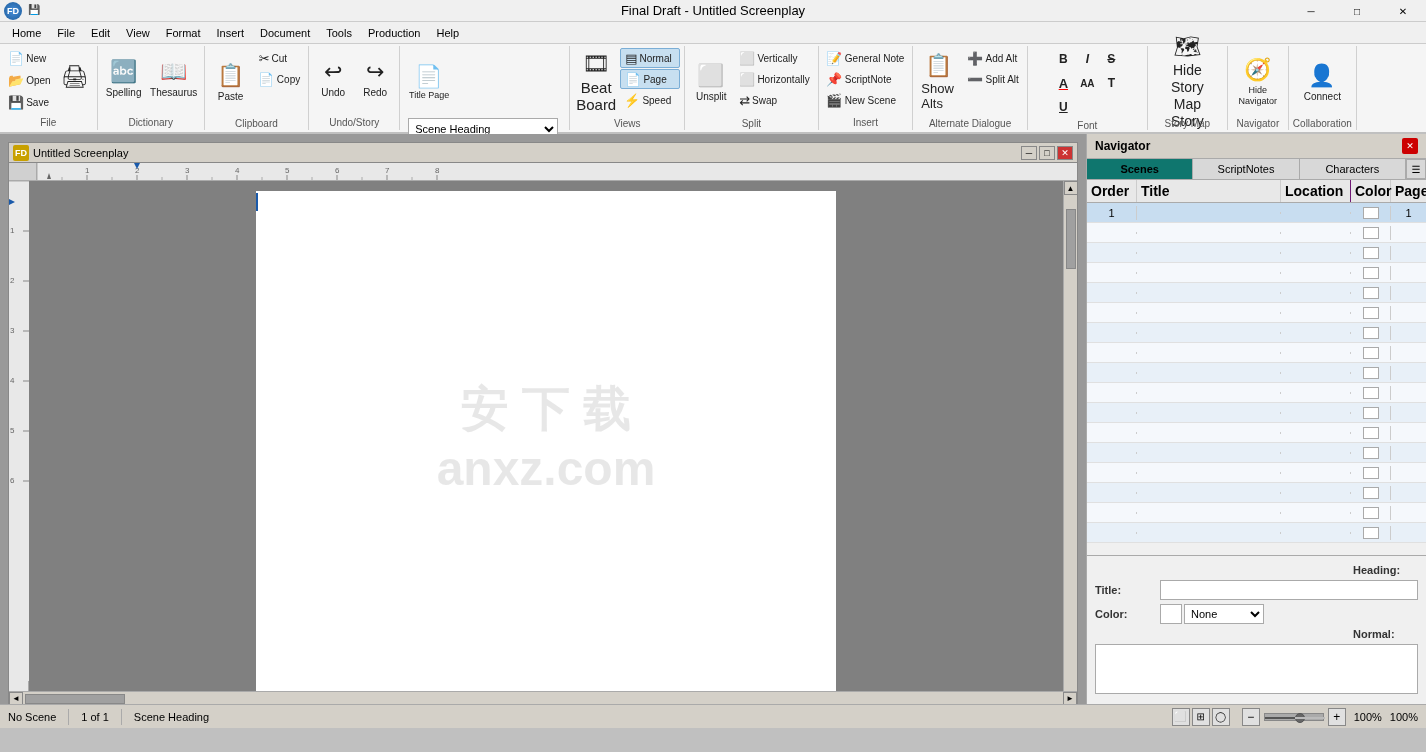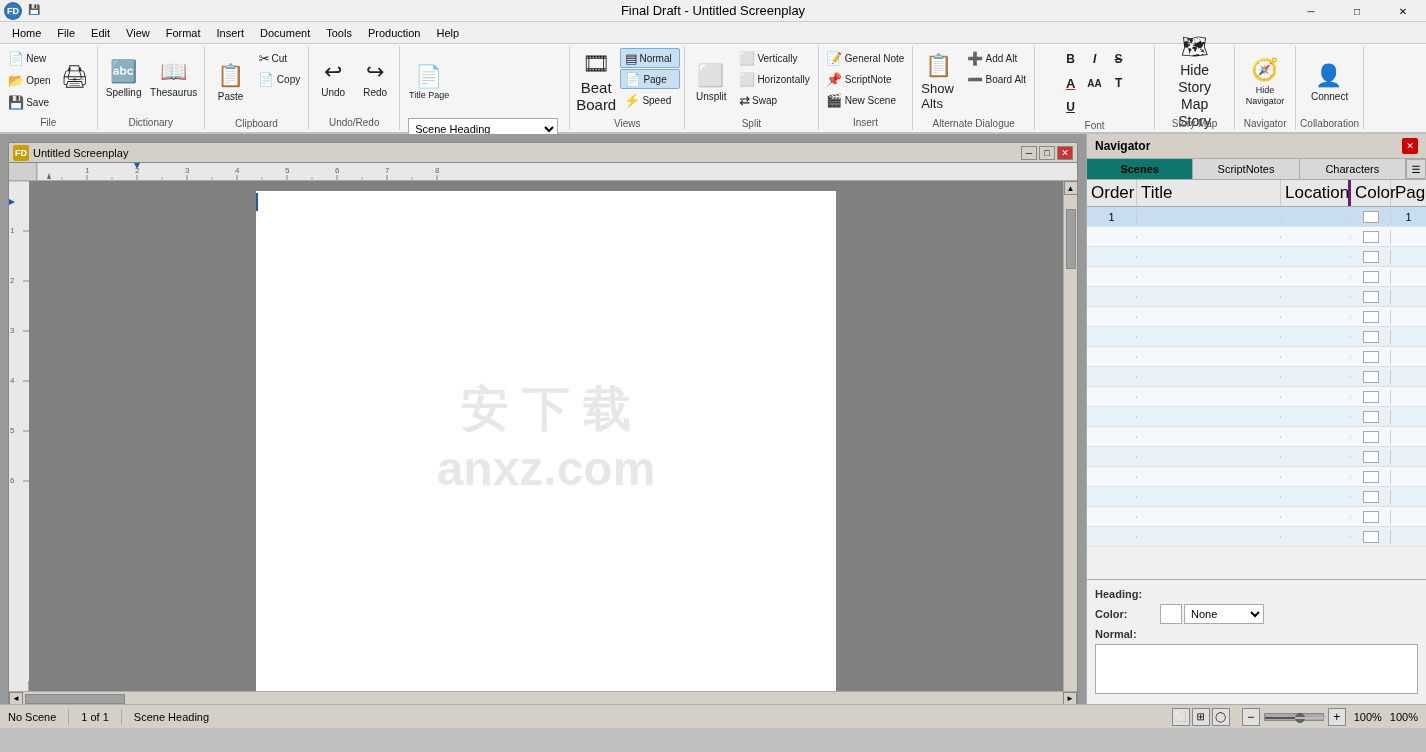--- a/index.html
+++ b/index.html
@@ -321,26 +321,26 @@
     }
 
     #nav-table {
       flex: 1;
       overflow-y: auto;
     }
     .nav-table-header {
       display: flex;
       background: #e8e8e8;
       border-bottom: 1px solid #aaa;
-      font-size: 17px;
-      font-weight: 400;
+      font-size: 14px;
+      font-weight: 700;
     }
     .nav-table-header .col-order { width: 50px; padding: 3px 4px; border-right: 1px solid #ccc; }
     .nav-table-header .col-title { flex: 1; padding: 3px 4px; border-right: 1px solid #ccc; }
-    .nav-table-header .col-location { width: 70px; padding: 3px 4px; border-right: 3px solid #701a75; }
+    .nav-table-header .col-location { width: 70px; padding: 3px 4px; border-right: 1px solid #701a75; }
     .nav-table-header .col-color { width: 40px; padding: 3px 4px; border-right: 1px solid #ccc; }
     .nav-table-header .col-page { width: 35px; padding: 3px 4px; }
 
     .nav-table-row {
       display: flex;
       border-bottom: 1px solid #e0e0e0;
       font-size: 11px;
       height: 20px;
       align-items: center;
     }
@@ -357,20 +357,21 @@
     
     #nav-details {
       border-top: 1px solid #aaa;
       padding: 8px;
       background: #f0f0f0;
     }
     .detail-row {
       display: flex;
       align-items: center;
       margin-bottom: 4px;
+      justify-content: flex-end;
     }
     .detail-label {
       width: 65px;
       font-size: 11px;
       font-weight: 600;
       color: #333;
     }
     .detail-value {
       flex: 1;
       height: 20px;
@@ -551,21 +552,21 @@
       <div class="ribbon-group-items">
         <div class="rb-btn" style="width:40px;">
           <span class="icon">↩</span>
           <span>Undo</span>
         </div>
         <div class="rb-btn" style="width:40px;">
           <span class="icon">↪</span>
           <span>Redo</span>
         </div>
       </div>
-      <div class="ribbon-group-label">Undo/Redo</div>
+      <div class="ribbon-group-label">Undo/Story</div>
     </div>
 
     <div class="ribbon-group script-elements">
       <div class="ribbon-group-items" style="flex-direction:column;gap:2px;width:100%;">
         <div class="rb-btn" style="width:50px;height:68px;flex-direction:column;">
           <div style="font-size:22px;">📄</div>
           <div style="font-size:9px;text-align:center;">Title Page</div>
         </div>
         <div style="display:flex;flex-direction:column;gap:2px;margin-left:4px;">
           <select style="border:1px solid #aaa;background:white;padding:1px 2px;font-size:11px;width:150px;height:22px;">
@@ -659,21 +660,21 @@
           <span class="icon">📋</span>
           <span style="font-size:13px;text-align:left;">Show Alts</span>
         </div>
         <div class="rb-col">
           <div class="rb-btn-sm">
             <span class="icon-sm">➕</span>
             <span>Add Alt</span>
           </div>
           <div class="rb-btn-sm">
             <span class="icon-sm">➖</span>
-            <span>Board Alt</span>
+            <span>Split Alt</span>
           </div>
         </div>
       </div>
       <div class="ribbon-group-label">Alternate Dialogue</div>
     </div>
 
     <div class="ribbon-group font-group">
       <div class="ribbon-group-items" style="flex-direction:column;gap:2px;">
         <div class="font-btns">
           <div class="font-btn" style="font-weight:bold;">
@@ -1022,20 +1023,24 @@
             </div>
     <div class="col-page"></div>
   </div>
         </div>
     </div>
 
     <div id="nav-details">
       <div class="detail-row">
         <span class="detail-label">Heading:</span>
       </div>
+      <div class="detail-row">
+        <span class="detail-label">Title:</span>
+        <input type="text" class="detail-value" value="" style="">
+      </div>
       <div class="detail-color-row">
         <span class="detail-label">Color:</span>
         <div class="detail-color-swatch"></div>
         <select class="detail-color-select">
           <option>None</option>
         </select>
       </div>
       <div class="detail-row" style="align-items:flex-start;">
         <span class="detail-label">Normal:</span>
       </div>

